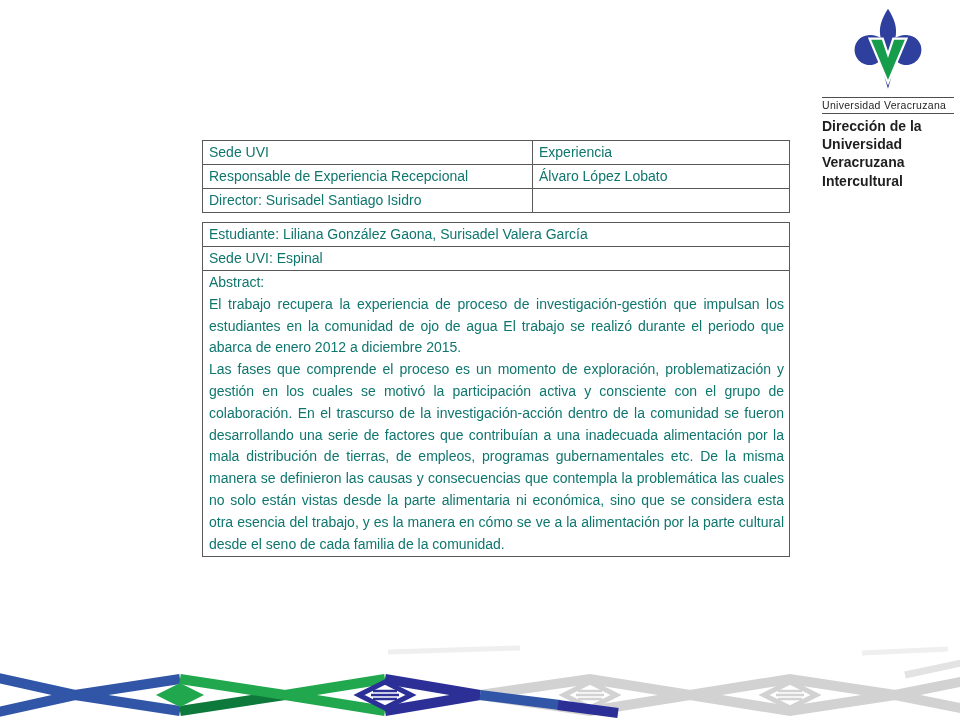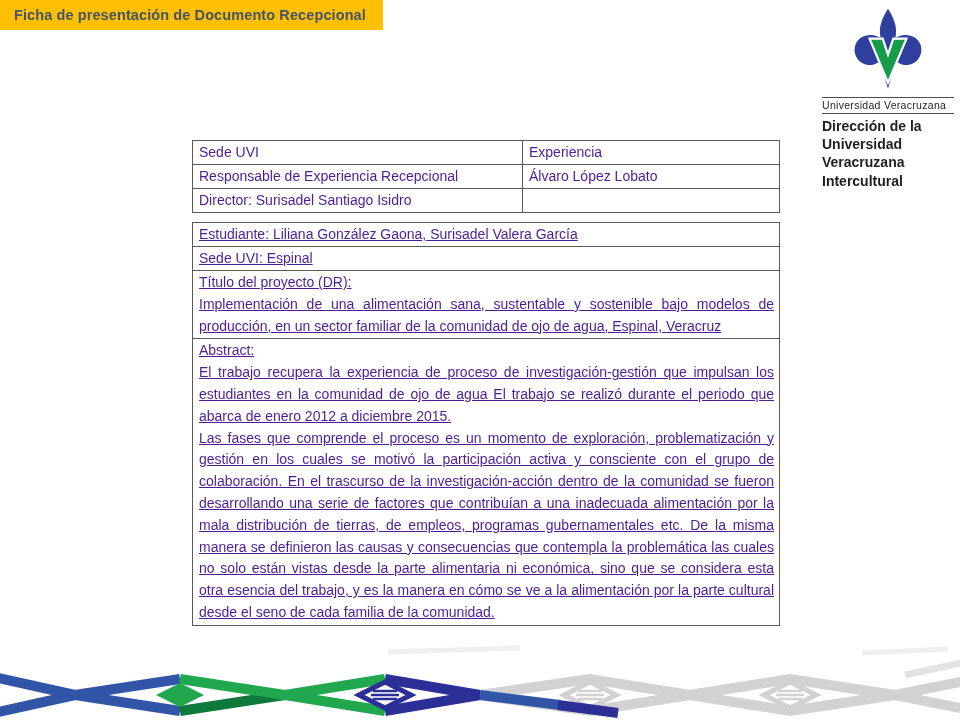--- a/index.html
+++ b/index.html
@@ -36,49 +36,46 @@
     padding: 1px 0 2px 0; margin-top: 1px;
     white-space: nowrap;
   }
   .logo .division {
     display: block; margin-top: 3px;
     font-size: 14px; font-weight: bold; color: #1f1f1f; line-height: 1.3;
   }
 
   
   table.grid {
-    position: absolute; left: 192px;
+    position: absolute; left: 202px;
     width: 587px; border-collapse: collapse; table-layout: fixed;
-    color: #4c1d95; font-size: 14px;
+    color: #0f766e; font-size: 14px;
   }
   table.grid td {
     border: 1.5px solid #595959;
     padding: 1px 5px 1px 6px;
     vertical-align: top;
     overflow: hidden;
   }
   #info-table { top: 140px; }
   #info-table td { height: 21px; line-height: 20px; }
   #detail-table { top: 222px; }
-  #detail-table td { line-height: 21.8px; text-decoration: underline; }
+  #detail-table td { line-height: 21.8px; }
   .cell-single { height: 21px; line-height: 20px !important; }
   .just { text-align: justify; }
   .para { margin: 0; }
 
   
   .footer-ribbon { position: absolute; left: 0; top: 645px; width: 960px; height: 75px; }
 </style>
 </head>
 <body>
 
 <div class="slide">
 
-  <div class="title-bar">
-    <span>Ficha de presentación de Documento Recepcional</span>
-  </div>
 
   <div class="logo">
     <svg class="emblem" width="88" height="90" viewBox="0 0 100 100" aria-hidden="true">
 
       <g fill="#2E3F9E">
         <path d="M50,2 C57,13 60,22 59,31 C58,41 54,48 50,55 C46,48 42,41 41,31 C40,22 43,13 50,2 Z"></path>
         <path d="M45,37 C33,28 17,31 13,43 C9,55 18,66 29,66 C36,66 41,62 44,57 C41,50 41,43 45,37 Z"></path>
         <path d="M55,37 C67,28 83,31 87,43 C91,55 82,66 71,66 C64,66 59,62 56,57 C59,50 59,43 55,37 Z"></path>
         <path d="M42,52 C43,68 46,80 50,93 C54,80 57,68 58,52 C55,58 45,58 42,52 Z"></path>
       </g>
@@ -119,26 +116,20 @@
       </colgroup>
     <tbody>
       <tr>
         <td class="cell-single">Estudiante: Liliana González Gaona, Surisadel Valera García</td>
       </tr>
       <tr>
         <td class="cell-single">Sede UVI: Espinal</td>
       </tr>
       <tr>
         <td>
-          <div class="para">Título del proyecto (DR):</div>
-          <div class="para just">Implementación de una alimentación sana, sustentable y sostenible bajo modelos de producción, en un sector familiar de la comunidad de ojo de agua, Espinal, Veracruz</div>
-        </td>
-      </tr>
-      <tr>
-        <td>
           <div class="para">Abstract:</div>
           <div class="para just">El trabajo recupera la experiencia de proceso de investigación-gestión que impulsan los estudiantes en la comunidad de ojo de agua  El trabajo se realizó durante el periodo que abarca de enero 2012 a diciembre 2015.</div>
           <div class="para just">Las fases que comprende el proceso es un momento de exploración, problematización y gestión en los cuales se motivó la participación activa y consciente con el grupo de colaboración.  En el trascurso de la investigación-acción dentro de la comunidad se fueron desarrollando una serie de factores que contribuían a una inadecuada alimentación por la mala distribución de tierras, de empleos, programas  gubernamentales etc. De la misma manera se definieron las causas y consecuencias que contempla la problemática las cuales no solo están vistas desde la parte alimentaria ni económica, sino que se considera esta otra esencia del trabajo, y es la manera en cómo se ve a la alimentación por la parte cultural desde el seno de cada familia de la comunidad.</div>
         </td>
       </tr>
     </tbody>
   </table>
 
   <svg class="footer-ribbon" viewBox="0 0 960 75" preserveAspectRatio="none" aria-hidden="true">
 

